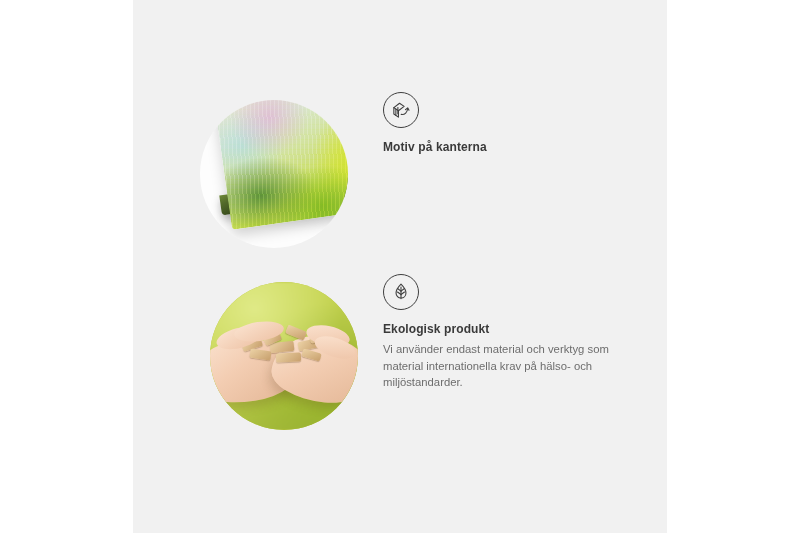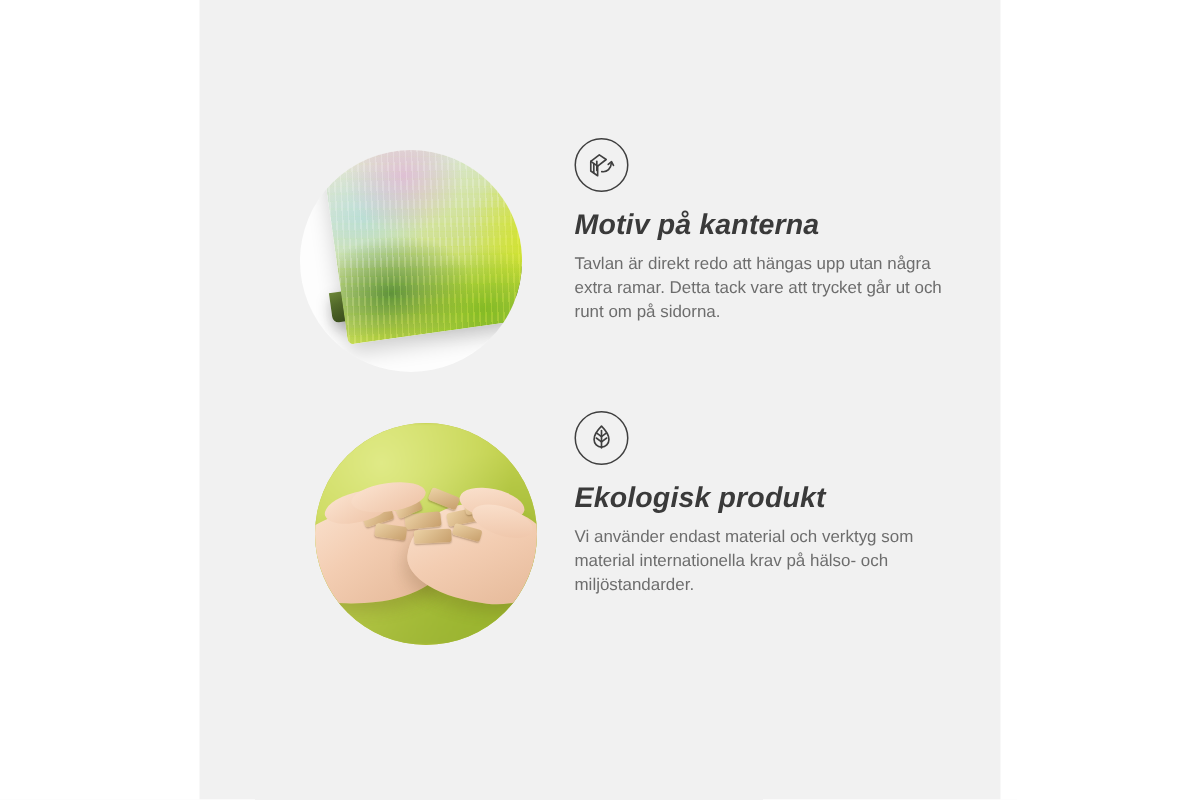--- a/index.html
+++ b/index.html
@@ -177,26 +177,25 @@
     border: 1.4px solid #3f3f3f;
     border-radius: 50%;
     display: flex;
     align-items: center;
     justify-content: center;
     box-sizing: border-box;
   }
 
   .feature-title {
     margin: 12px 0 5px 0;
-    font-size: 19px;
+    font-size: 12px;
     font-weight: 600;
     color: #3a3a3a;
     letter-spacing: .1px;
     line-height: 1.2;
-    font-style: italic;
   }
   .feature-body {
     margin: 0;
     font-size: 11.3px;
     line-height: 16.2px;
     color: #6d6d6d;
     max-width: 262px;
   }
 </style>
 </head>
@@ -219,21 +218,20 @@
           <svg width="22" height="22" viewBox="0 0 24 24" fill="none" stroke="#3f3f3f" stroke-width="1.2" stroke-linecap="round" stroke-linejoin="round">
             <path d="M4.2 9.4 L10.4 4.6 L15.4 8.0 L9.2 12.8 Z"></path>
             <path d="M4.2 9.4 L4.2 16.4 L9.2 19.8 L9.2 12.8"></path>
             <path d="M6.4 11.0 L6.4 17.6"></path>
             <path d="M8.6 9.4 L8.6 16.0"></path>
             <path d="M12.2 16.8 C16.2 17.4 19.0 14.6 19.2 10.4"></path>
             <path d="M16.9 11.6 L19.3 9.6 L20.7 12.3"></path>
           </svg>
         </div>
         <div class="feature-title">Motiv på kanterna</div>
-        <p class="feature-body">Tavlan är direkt redo att hängas upp utan några extra ramar. Detta tack vare att trycket går ut och runt om på sidorna.</p>
       </div>
     </div>
 
     <div class="feature-row row-2">
 
       <div class="photo-circle p2">
         <div class="grass-bg"></div>
 
         <div class="hand left"></div>
         <div class="hand right"></div>

